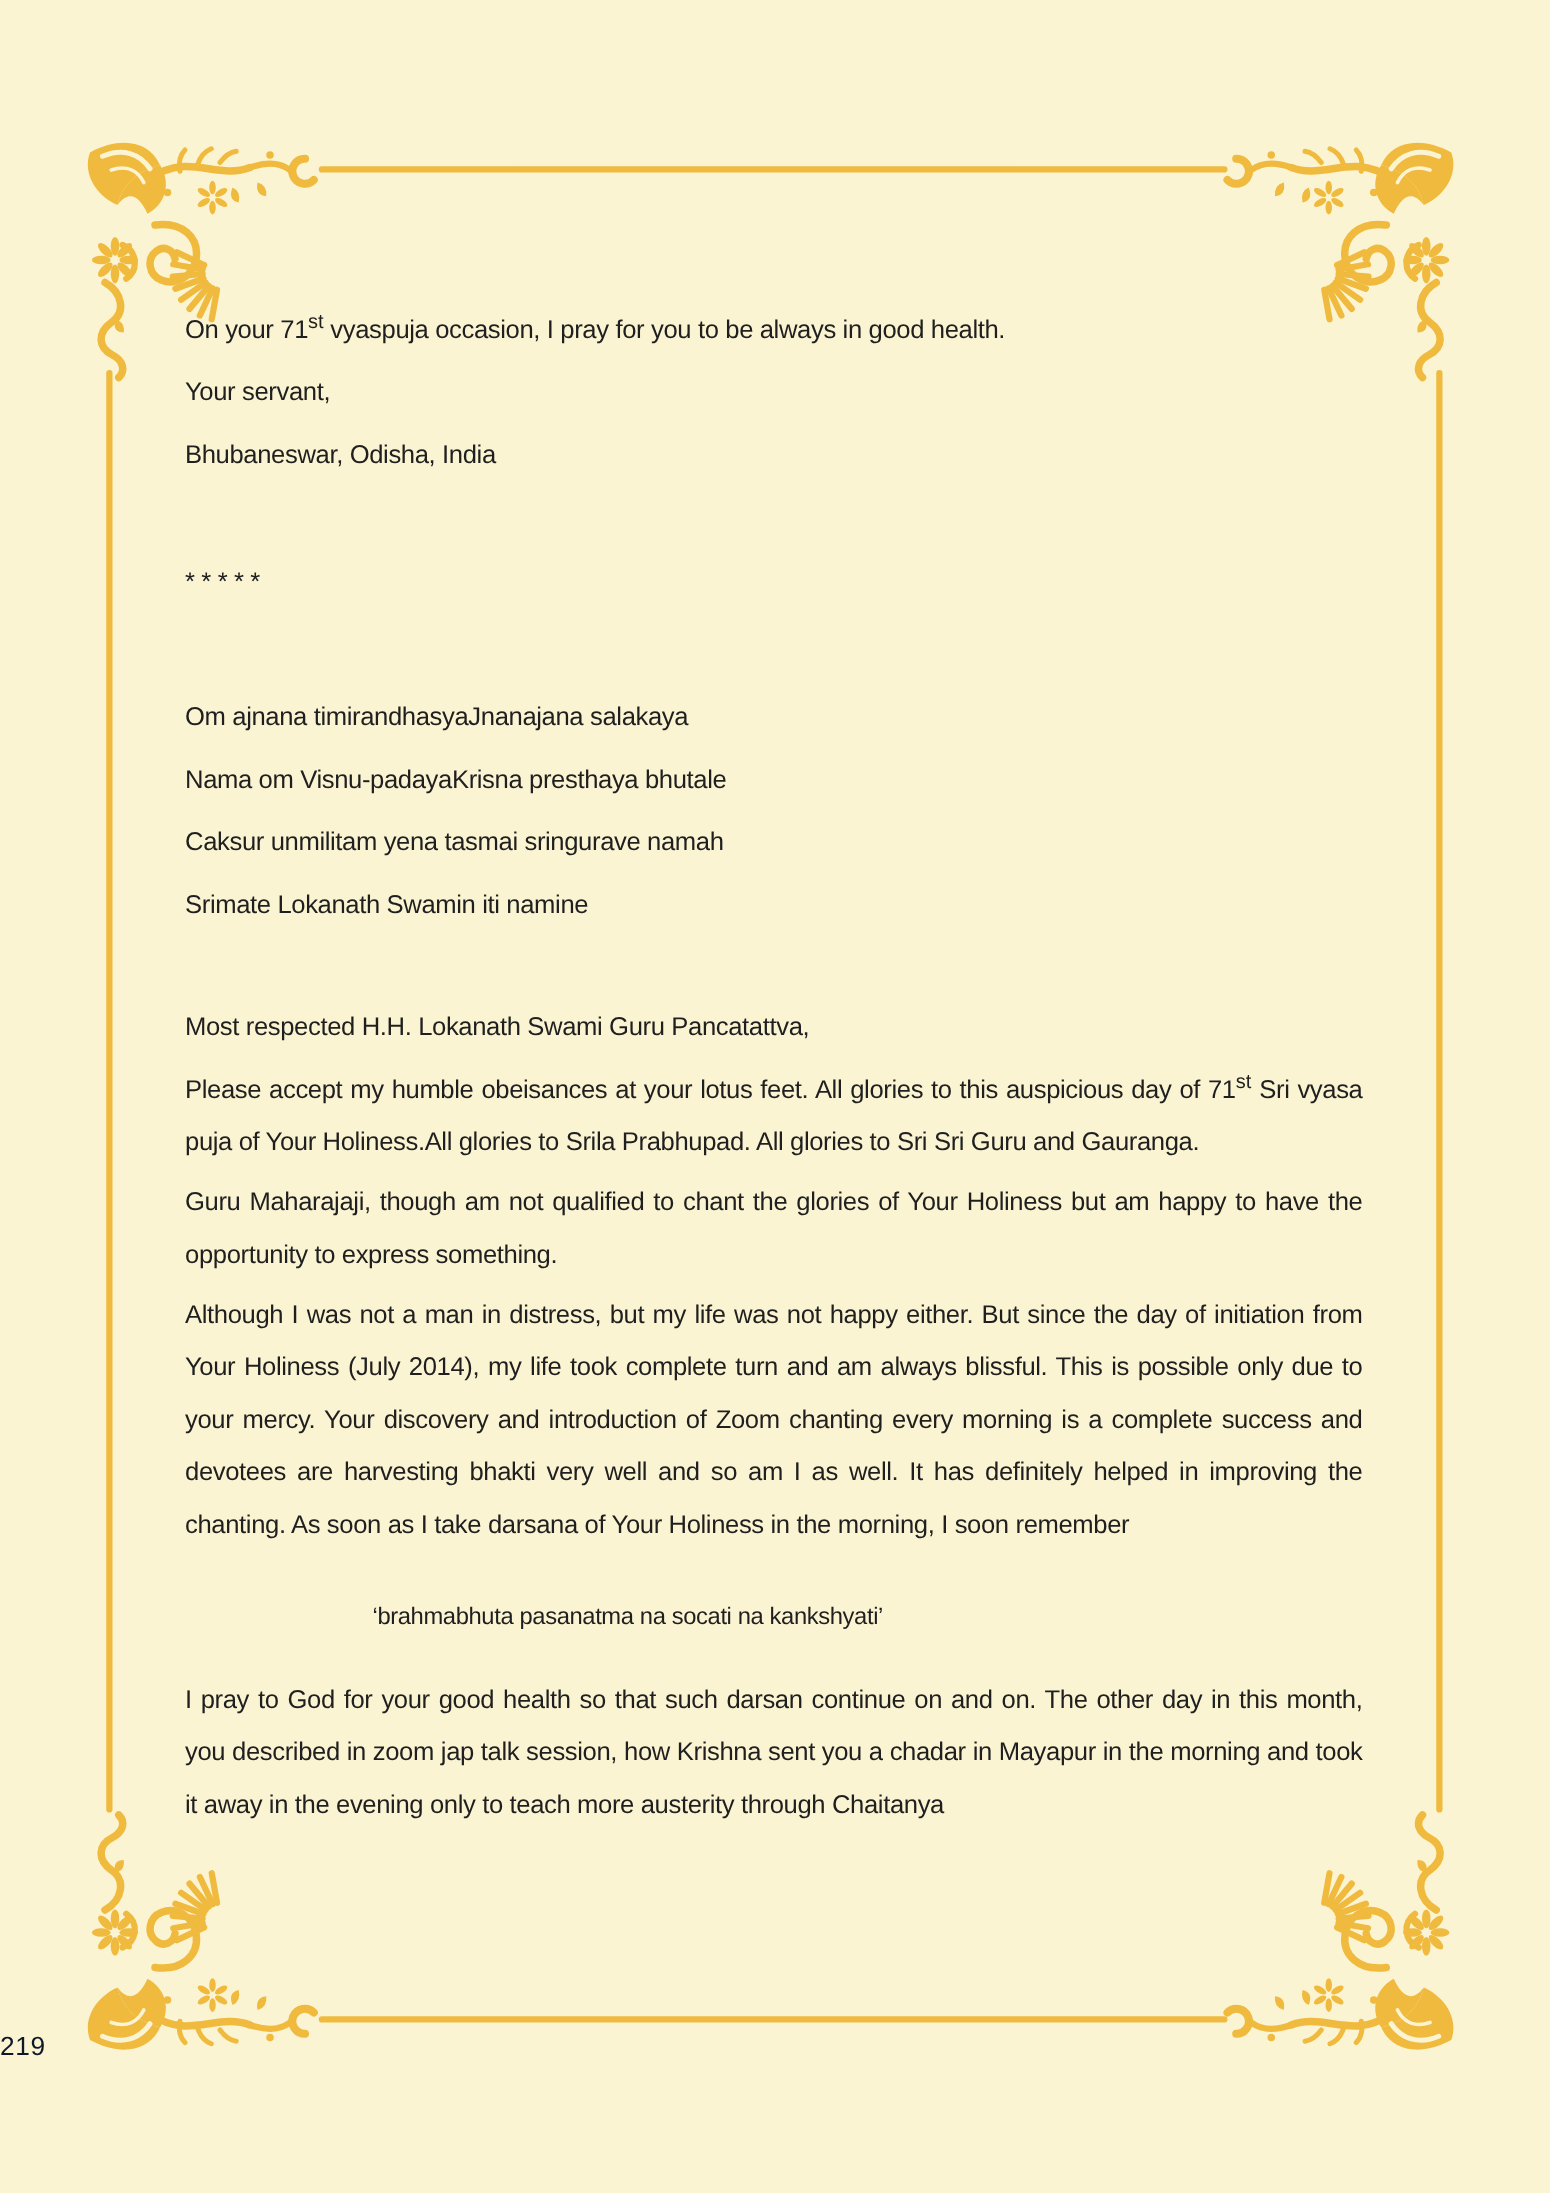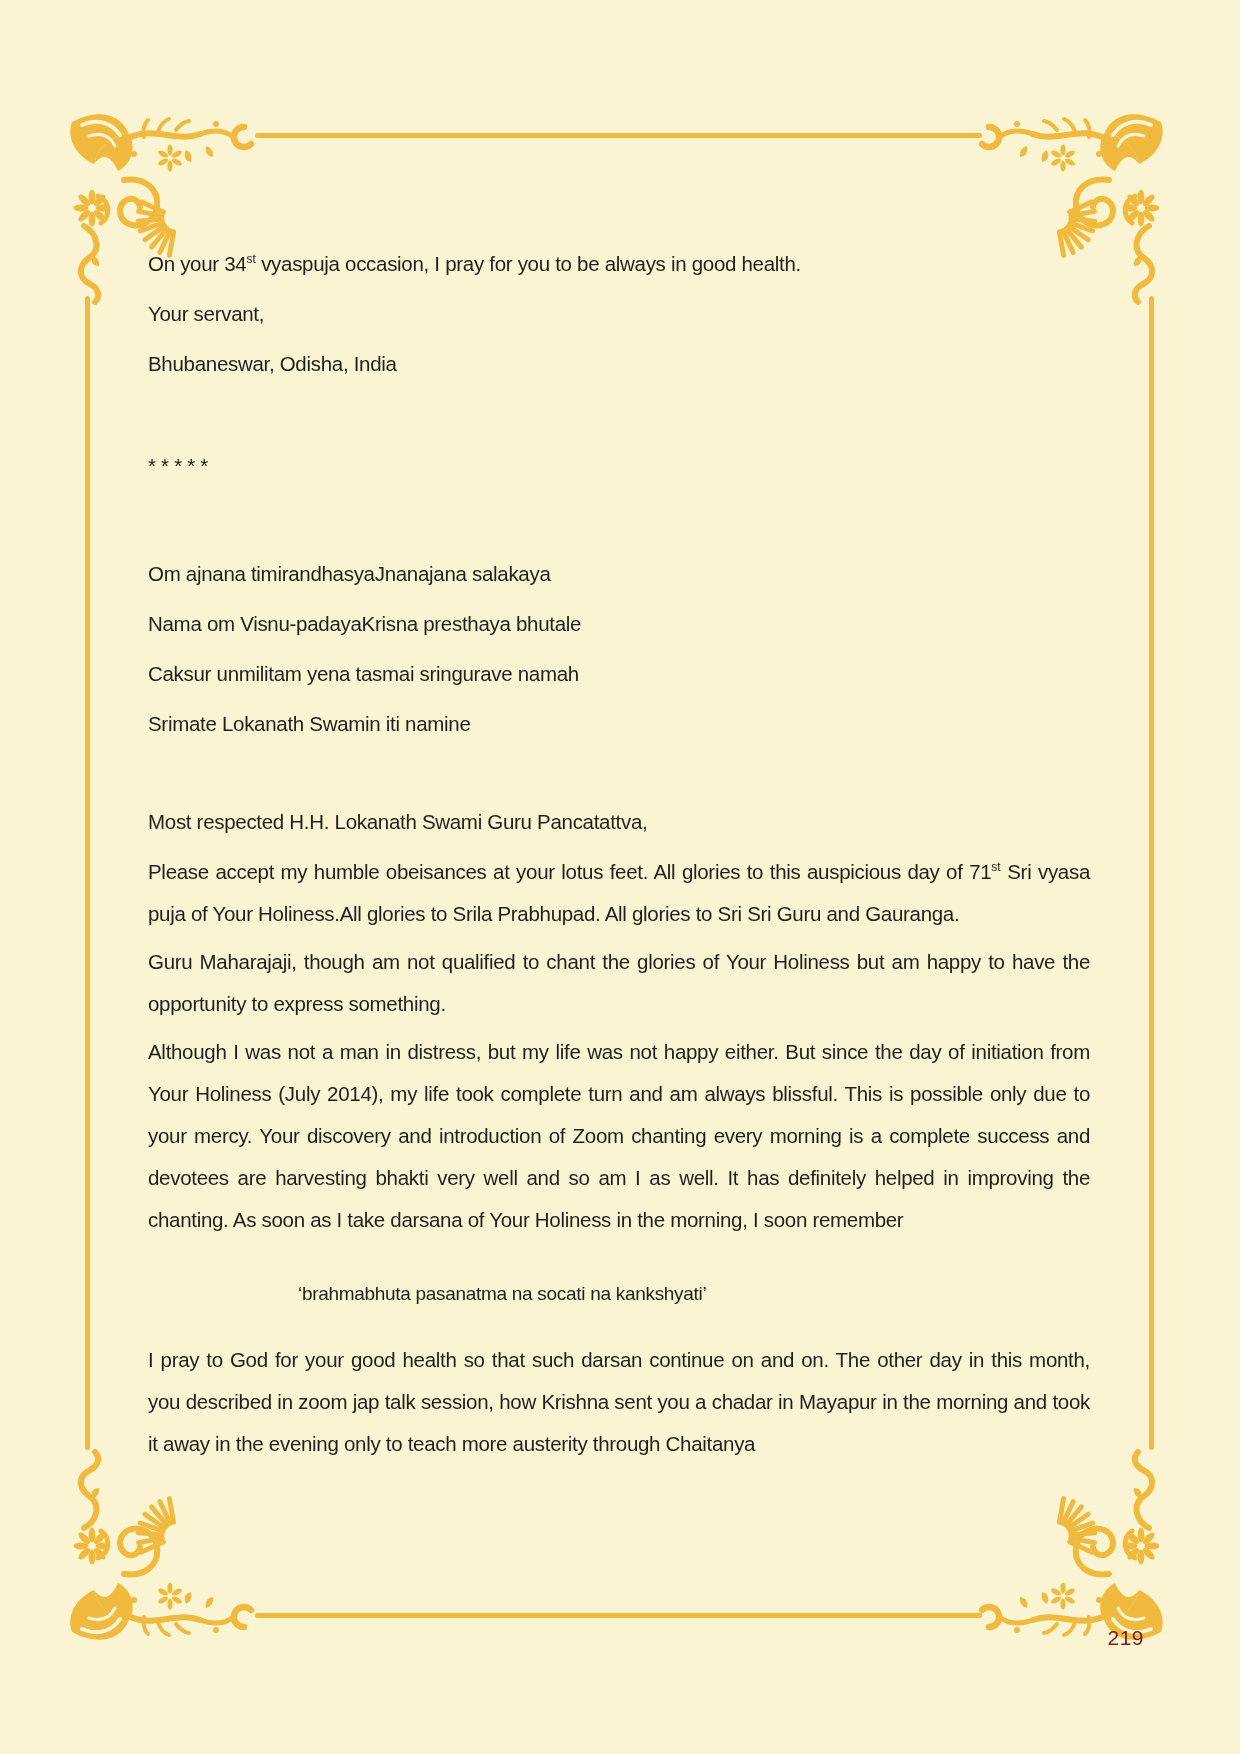--- a/index.html
+++ b/index.html
@@ -46,33 +46,33 @@
     line-height: 42px;
     letter-spacing: -0.3px;
     text-align: justify;
   }
   .quote {
     margin: 0 0 0 150px;
     font-size: 19px;
     line-height: 42px;
     letter-spacing: -0.3px;
   }
-  sup.ord { font-size: 12px; line-height: 0; vertical-align: super; letter-spacing: 0; }
+  sup.ord { font-size: 16px; line-height: 0; vertical-align: super; letter-spacing: 0; }
   .sp-a { height: 52px; }
   .sp-b { height: 58px; }
   .sp-c { height: 48px; }
   .sp-d { height: 26px; }
   .sp-e { height: 24px; }
   .pagenum {
     position: absolute;
     left: 0; top: 1626px;
     width: 1144px;
-    text-align: right;
+    text-align: left;
     font-size: 21px;
-    color: #7f1d1d;
+    color: #0f172a;
     letter-spacing: 0.5px;
   }
 </style>
 </head>
 <body>
 
 <svg width="0" height="0" style="position:absolute">
   <defs>
     <g id="corner-orn">
 
@@ -159,21 +159,21 @@
     </svg>
   <svg class="corner bl" viewBox="0 0 200 200">
       <use href="#corner-orn"></use>
     </svg>
   <svg class="corner br" viewBox="0 0 200 200">
       <use href="#corner-orn"></use>
     </svg>
 
   <main class="content">
 
-    <p class="line"><span>On your 34</span><sup class="ord">st</sup><span> vyaspuja occasion, I pray for you to be always in good health.</span></p>
+    <p class="line"><span>On your 71</span><sup class="ord">st</sup><span> vyaspuja occasion, I pray for you to be always in good health.</span></p>
 
     <p class="line">Your servant,</p>
     <p class="line">Bhubaneswar, Odisha, India</p>
 
     <div class="sp-a"></div>
 
     <p class="line">* * * * *</p>
 
     <div class="sp-b"></div>
 

